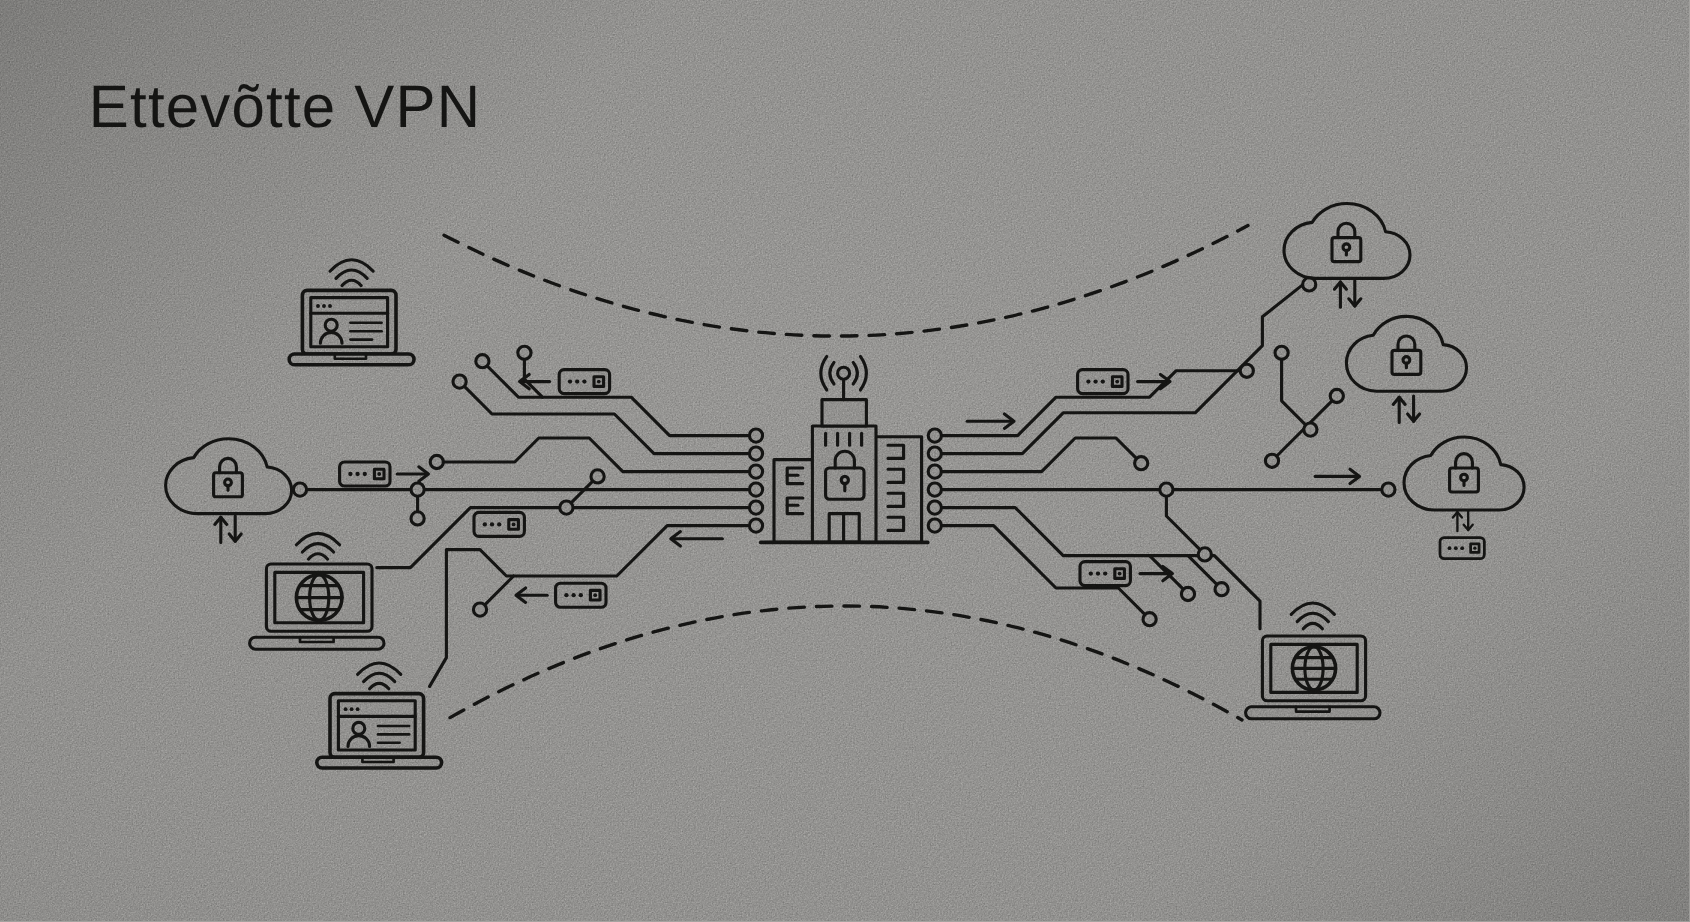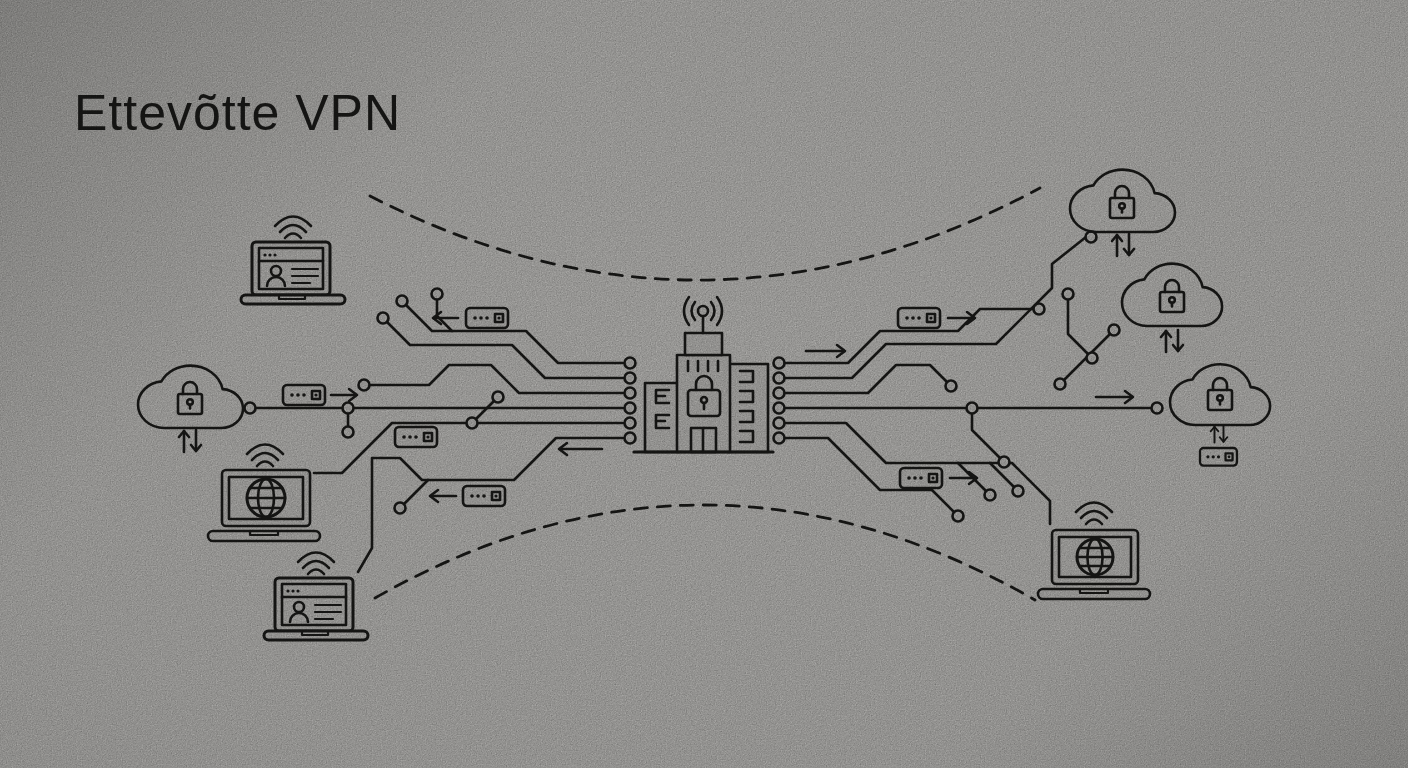--- a/index.html
+++ b/index.html
@@ -5,21 +5,21 @@
   html,body{margin:0;padding:0;background:#9f9e9b;}
   .stage{
     position:relative;width:1408px;height:768px;overflow:hidden;
     background:
       linear-gradient(135deg, rgba(40,40,38,.16) 0%, rgba(40,40,38,0) 26%),
       linear-gradient(315deg, rgba(40,40,38,.12) 0%, rgba(40,40,38,0) 22%),
       radial-gradient(115% 125% at 50% 44%, var(--paper-center,#cdccc9) 0%, var(--paper,#c6c5c2) 48%, #bbbab7 78%, #a7a6a3 100%);
     font-family:"Liberation Sans", sans-serif;
   }
   .title{
-    position:absolute;left:74px;top:84px;margin:0;
+    position:absolute;left:74px;top:60px;margin:0;
     font-size:50px;font-weight:500;letter-spacing:1px;
     color:var(--ink,#1d1d1b);
   }
   .art{position:absolute;inset:0;color:var(--ink,#1d1d1b);}
   .art *{stroke:currentColor;fill:none;stroke-width:2.6;stroke-linecap:round;stroke-linejoin:round;}
   .art .dev{stroke-width:3;}
   .art .thin{stroke-width:2.2;}
   .art .thick{stroke-width:3.2;}
   .art .bgfill{fill:var(--paper,#c6c5c2);}
   .art .fill{fill:currentColor;stroke:none;}

